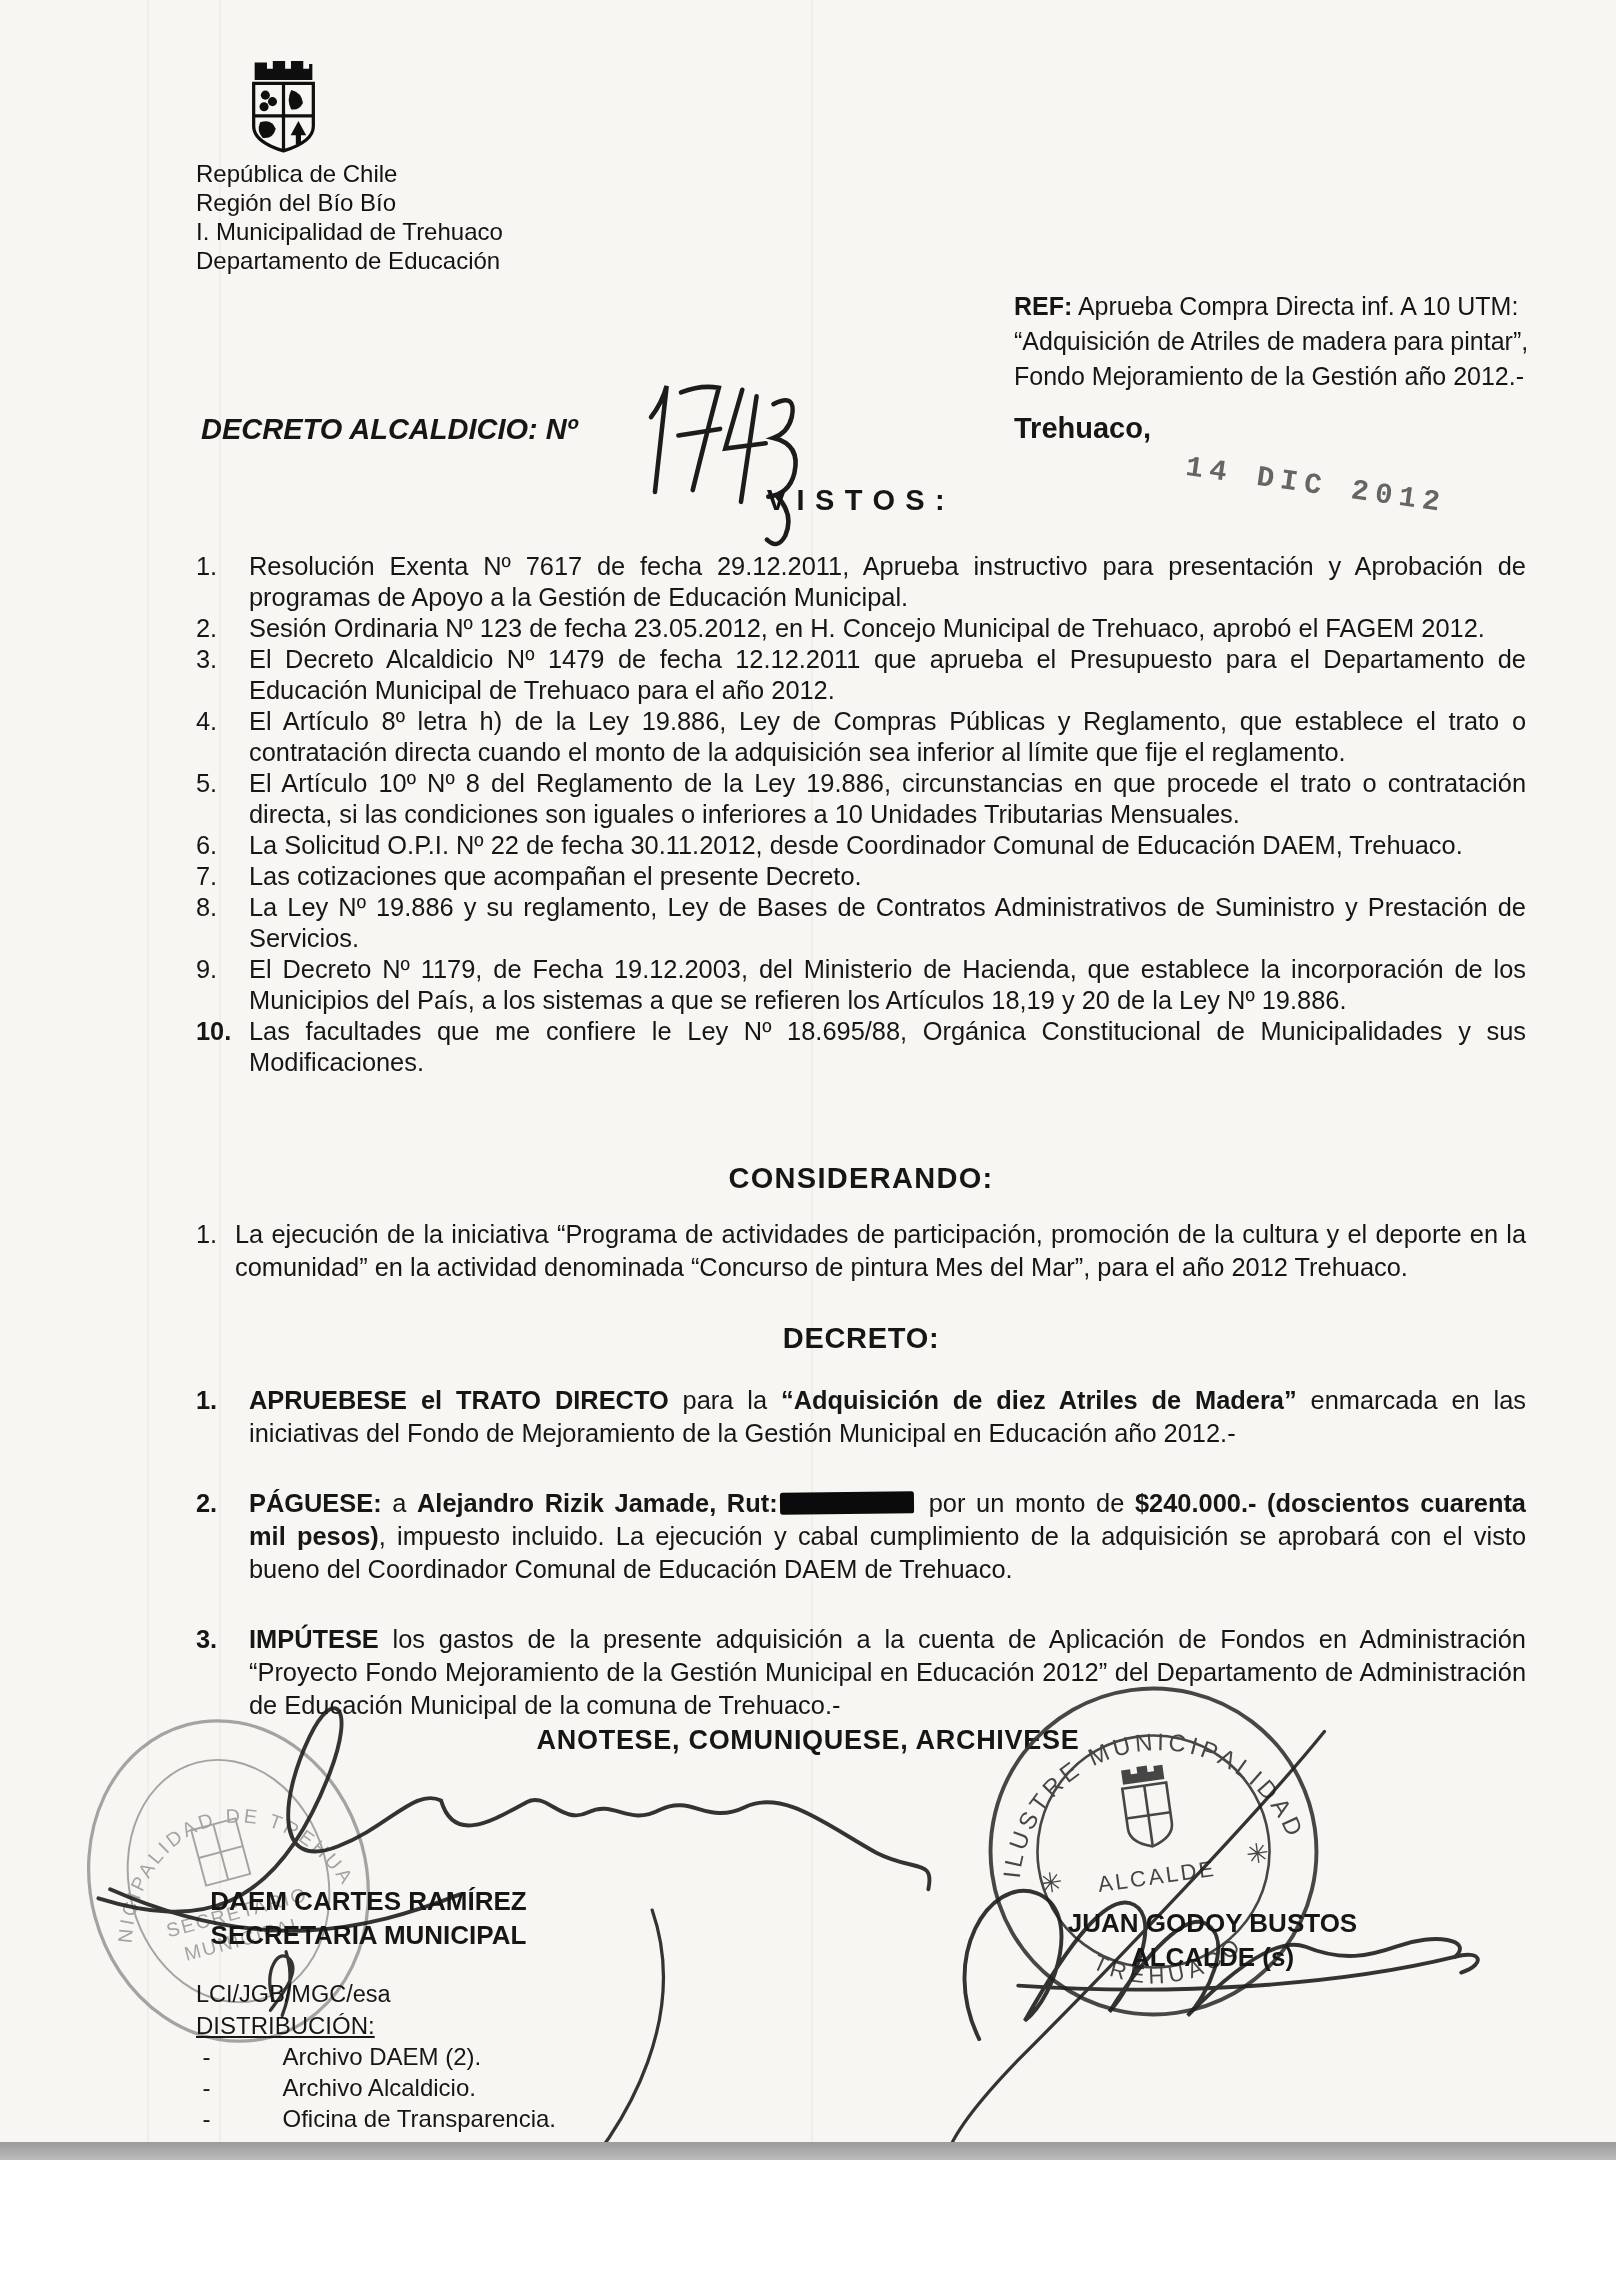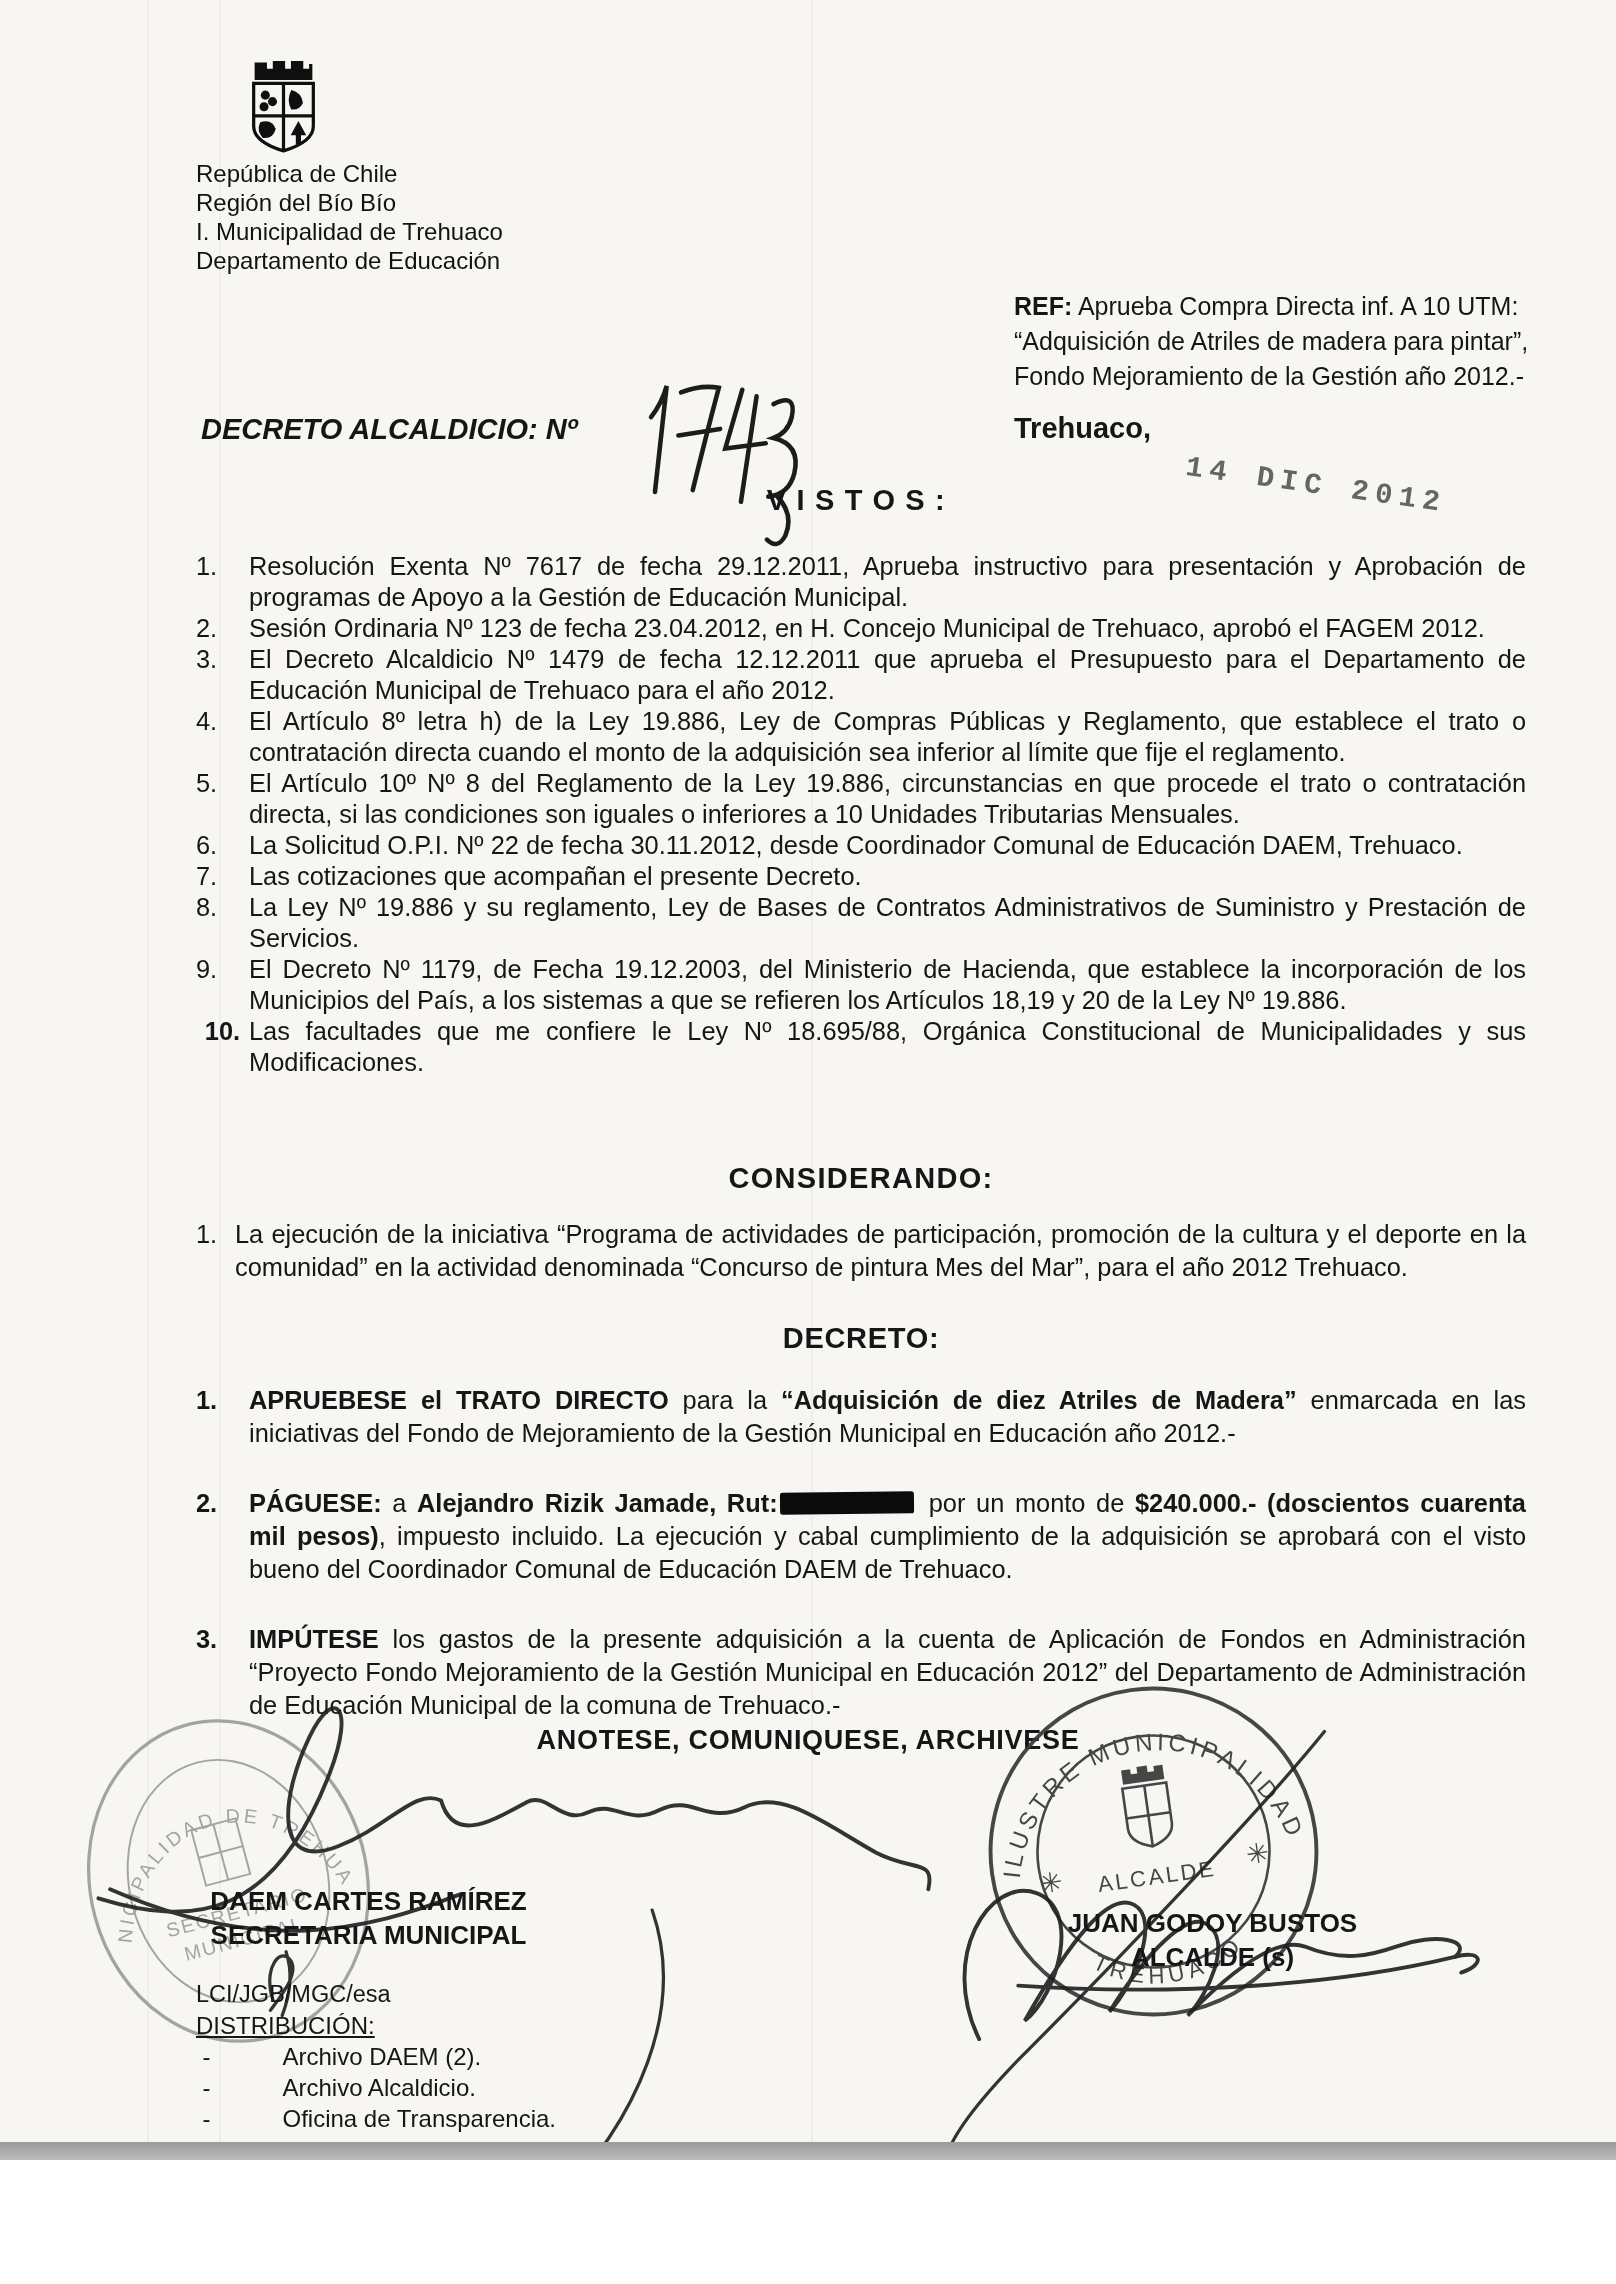--- a/index.html
+++ b/index.html
@@ -28,21 +28,21 @@
 
   .h-center{left:196px;width:1330px;text-align:center;font-weight:bold;font-size:29px;}
   .vistos-h{top:484px;letter-spacing:10.4px;}
   .considerando-h{top:1162px;letter-spacing:1.3px;}
   .decreto-h{top:1322px;letter-spacing:0.7px;}
 
   .vistos{left:196px;top:551px;width:1330px;font-size:25.4px;line-height:31px;}
   .row{display:flex;align-items:flex-start;}
   .num{flex:0 0 53px;}
   .txt{flex:1;text-align:justify;}
-  .vistos .row:nth-child(10) .num{font-weight:bold;text-align:center;}
+  .vistos .row:nth-child(10) .num{font-weight:bold;}
 
   .consid{left:196px;top:1218px;width:1330px;font-size:25.4px;line-height:33px;}
   .consid .num{flex:0 0 39px;}
 
   .decreto{left:196px;top:1384px;width:1330px;font-size:25.4px;line-height:33px;}
   .decreto .row{margin-bottom:37px;}
   .redact{display:inline-block;width:134px;height:22px;background:#0b0b0b;border-radius:2.6px;
           vertical-align:middle;transform:rotate(-0.6deg);margin:0 3.9px 3.9px 2.6px;}
 
   .anotese{left:91px;top:1725px;width:1434px;text-align:center;font-size:27px;font-weight:bold;letter-spacing:0.7px;}
@@ -116,21 +116,21 @@
   <div class="abs datestamp">14 DIC 2012</div>
 
   <div class="abs h-center vistos-h">VISTOS:</div>
   <div class="abs vistos">
     <div class="row">
         <span class="num">1.</span>
         <span class="txt">Resolución Exenta Nº 7617 de fecha 29.12.2011, Aprueba instructivo para presentación y Aprobación de programas de Apoyo a la Gestión de Educación Municipal.</span>
       </div>
     <div class="row">
         <span class="num">2.</span>
-        <span class="txt">Sesión Ordinaria Nº 123 de fecha 23.04.2012, en H. Concejo Municipal de Trehuaco, aprobó el FAGEM 2012.</span>
+        <span class="txt">Sesión Ordinaria Nº 123 de fecha 23.05.2012, en H. Concejo Municipal de Trehuaco, aprobó el FAGEM 2012.</span>
       </div>
     <div class="row">
         <span class="num">3.</span>
         <span class="txt">El Decreto Alcaldicio Nº 1479 de fecha 12.12.2011 que aprueba el Presupuesto para el Departamento de Educación Municipal de Trehuaco para el año 2012.</span>
       </div>
     <div class="row">
         <span class="num">4.</span>
         <span class="txt">El Artículo 8º letra h) de la Ley 19.886, Ley de Compras Públicas y Reglamento, que establece el trato o contratación directa cuando el monto de la adquisición sea inferior al límite que fije el reglamento.</span>
       </div>
     <div class="row">

